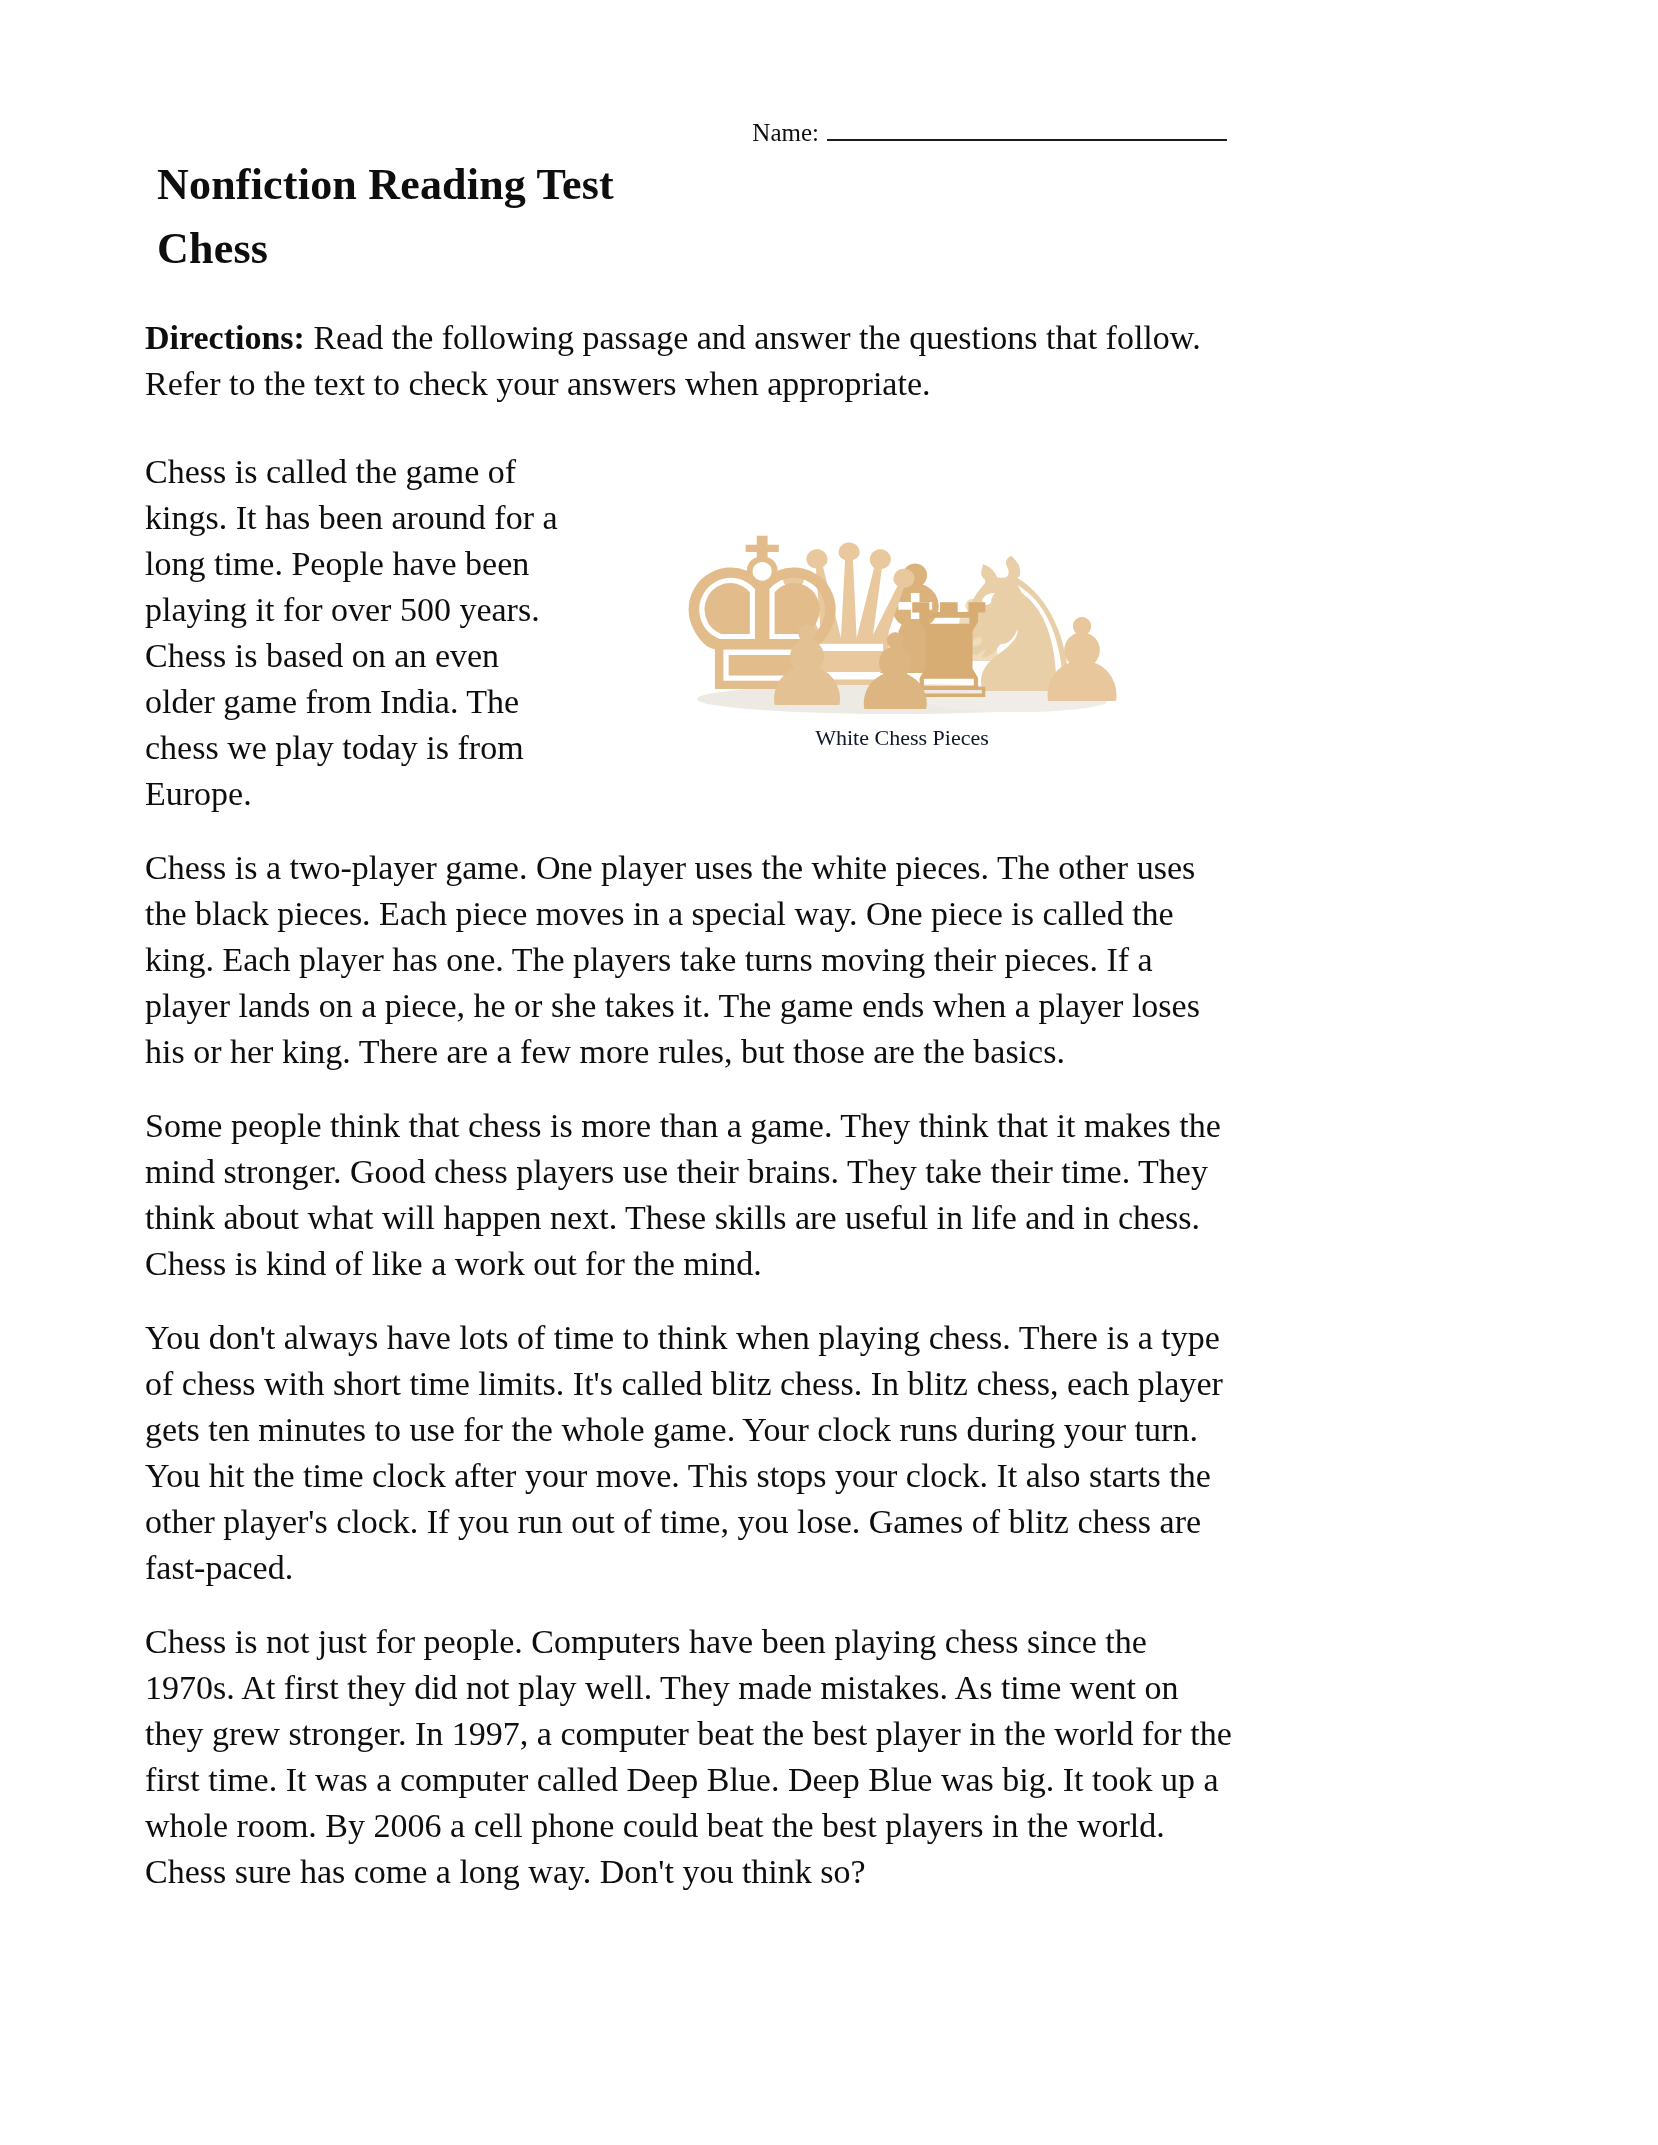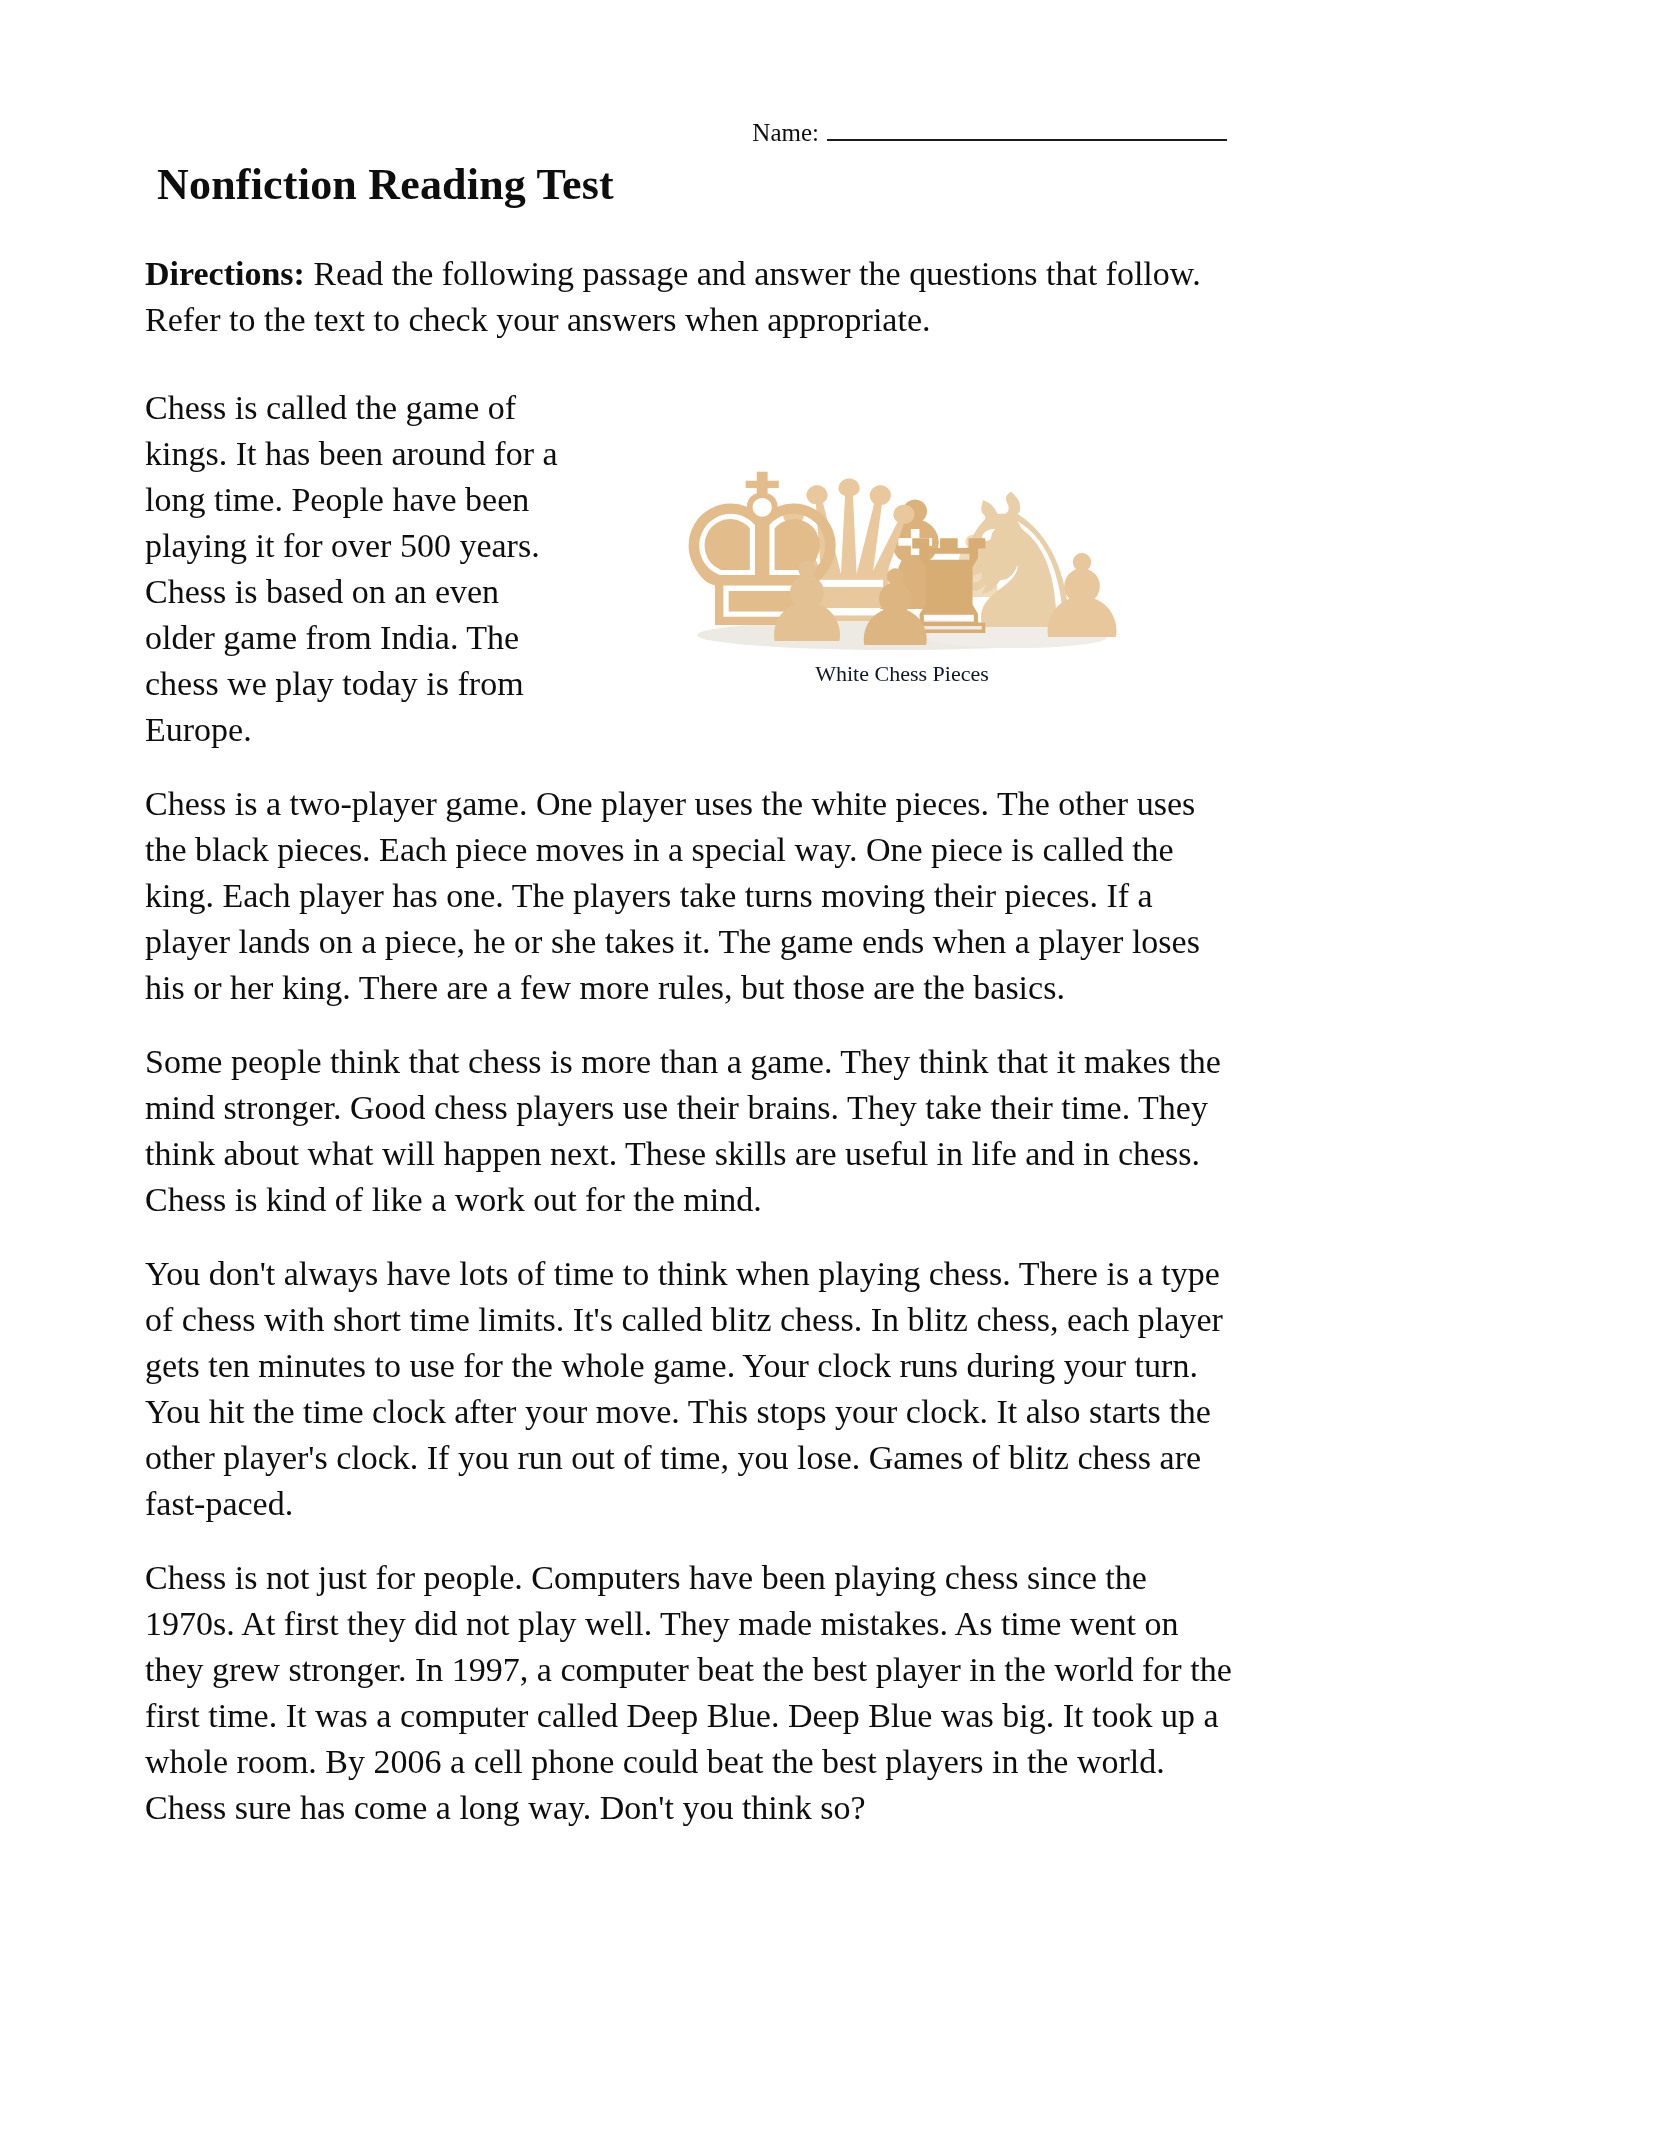--- a/index.html
+++ b/index.html
@@ -73,20 +73,21 @@
 </head>
 <body>
 
 <div class="page">
 
   <div class="name-row">
     <span class="name-label">Name:</span><span class="name-line"></span>
   </div>
 
   <h1 class="title">Nonfiction Reading Test</h1>
+  <h2 class="subtitle">Chess</h2>
 
   <p class="directions"><span class="dir-label">Directions:</span><span> Read the following passage and answer the questions that follow. Refer to the text to check your answers when appropriate.</span></p>
 
   <div class="passage">
 
     <figure class="photo">
       <svg viewBox="0 0 430 272" xmlns="http://www.w3.org/2000/svg" aria-hidden="true">
         <ellipse cx="210" cy="250" rx="200" ry="15" fill="#edeae4"></ellipse>
         <ellipse cx="330" cy="252" rx="90" ry="11" fill="#f0ede8"></ellipse>
 

